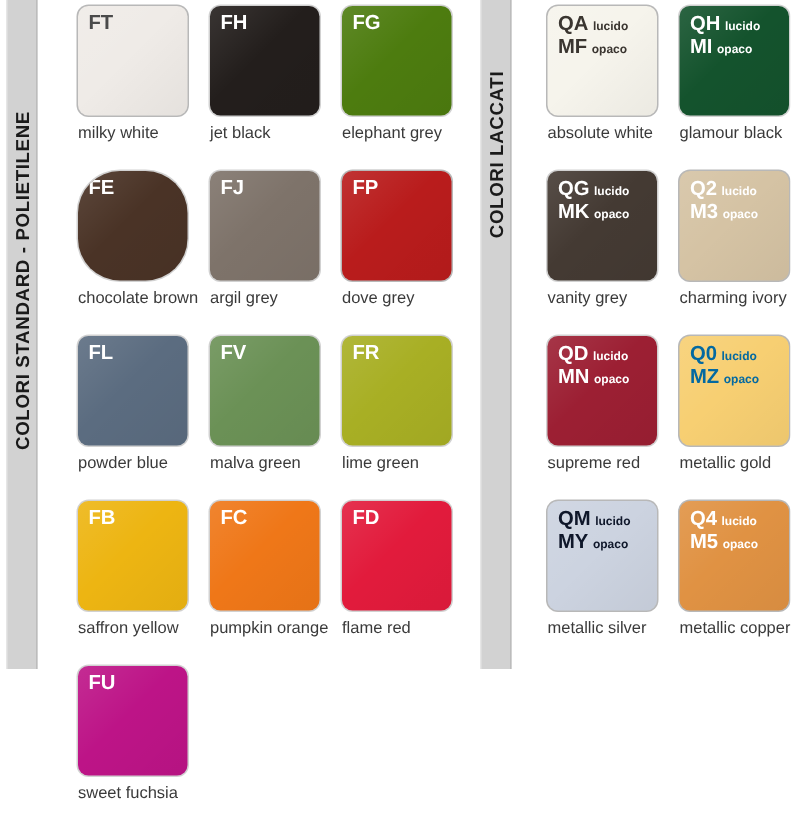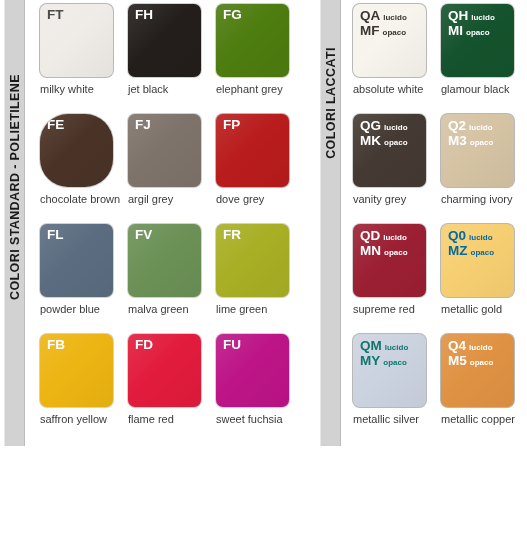--- a/index.html
+++ b/index.html
@@ -70,20 +70,21 @@
     left: 353px;
     top: 4px;
     grid-template-columns: repeat(2, 88px);
     grid-template-rows: repeat(4, 110px);
   }
 
   .swatch-cell {
     position: relative;
     width: 88px;
     height: 88px;
+    margin-left: 12px;
   }
   .swatch-cell.empty { visibility: hidden; }
 
   .chip {
     position: relative;
     width: 73px;
     height: 73px;
     border-radius: 7px;
     box-sizing: border-box;
     overflow: hidden;
@@ -208,20 +209,26 @@
         </div>
         <div class="chip-name">lime green</div>
       </div>
       <div class="swatch-cell">
         <div class="chip" style="background: rgb(237, 181, 18); padding-left: 48px;">
           <span class="chip-code" style="color: rgb(255, 255, 255);">FB</span>
         </div>
         <div class="chip-name">saffron yellow</div>
       </div>
       <div class="swatch-cell">
+        <div class="chip" style="background: rgb(239, 119, 24);">
+          <span class="chip-code" style="color: rgb(255, 255, 255);">FC</span>
+        </div>
+        <div class="chip-name">pumpkin orange</div>
+      </div>
+      <div class="swatch-cell">
         <div class="chip" style="background: rgb(226, 27, 60);">
           <span class="chip-code" style="color: rgb(255, 255, 255);">FD</span>
         </div>
         <div class="chip-name">flame red</div>
       </div>
       <div class="swatch-cell">
         <div class="chip" style="background: rgb(189, 20, 135);">
           <span class="chip-code" style="color: rgb(255, 255, 255);">FU</span>
         </div>
         <div class="chip-name">sweet fuchsia</div>
@@ -320,21 +327,21 @@
             <div class="code-line">
               <span class="code-main">MZ</span>
               <span class="code-finish">opaco</span>
             </div>
           </div>
         </div>
         <div class="chip-name">metallic gold</div>
       </div>
       <div class="swatch-cell">
         <div class="chip light-edge" style="background: rgb(204, 211, 224);">
-          <div class="code-pair" style="color: #0f766e;">
+          <div class="code-pair" style="color: #0f172a;">
             <div class="code-line">
               <span class="code-main">QM</span>
               <span class="code-finish">lucido</span>
             </div>
             <div class="code-line">
               <span class="code-main">MY</span>
               <span class="code-finish">opaco</span>
             </div>
           </div>
         </div>

